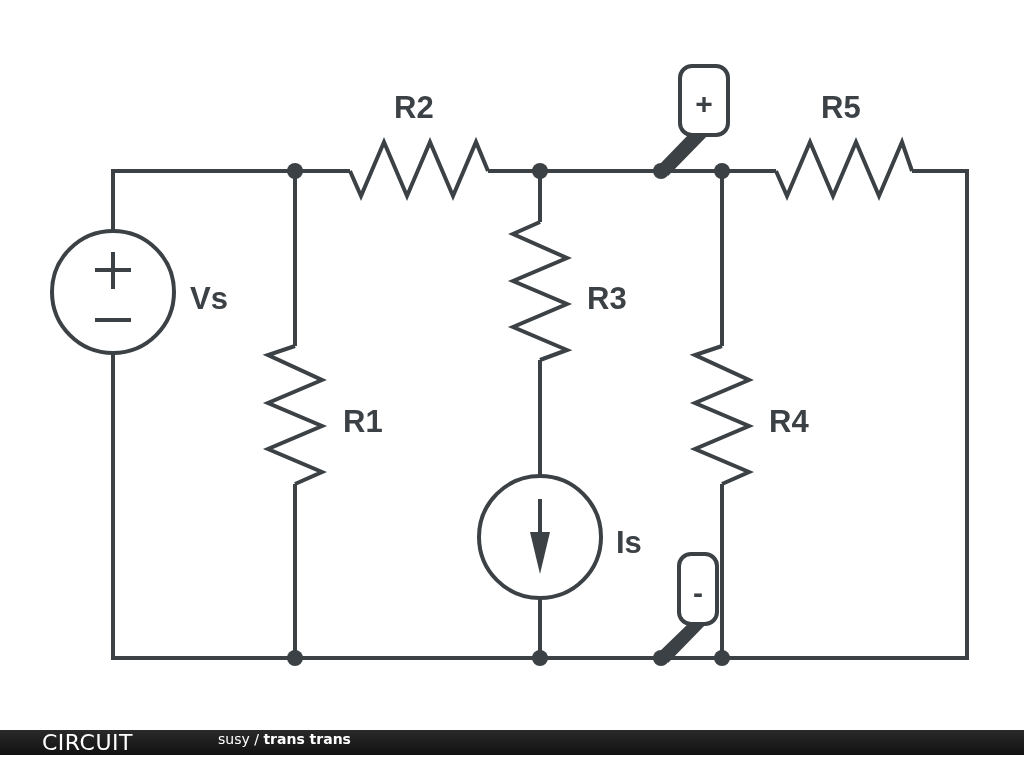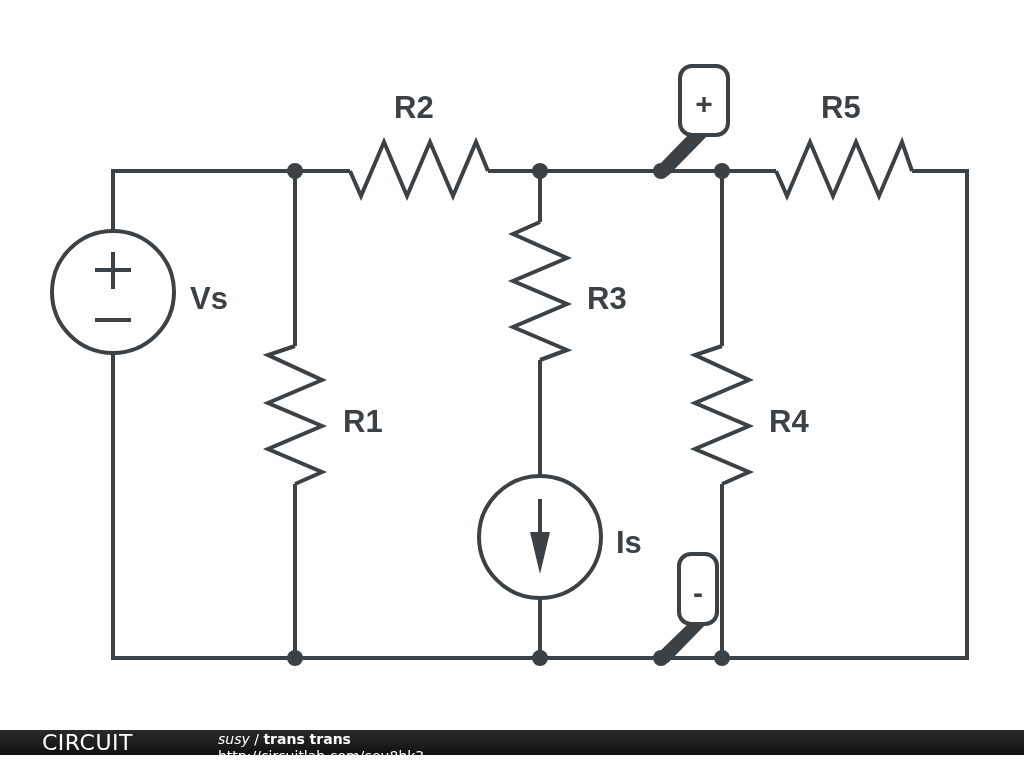--- a/index.html
+++ b/index.html
@@ -7,21 +7,21 @@
     #canvas { position: absolute; left: 0; top: 0; width: 1024px; height: 730px; }
     .wire { stroke: #3b4145; stroke-width: 4; fill: none; stroke-linecap: butt; stroke-linejoin: miter; }
     .node { fill: #3b4145; }
     .lbl { font-family: "Liberation Sans", sans-serif; font-weight: bold; font-size: 31px; fill: #3b4145; }
     .probe-txt { font-family: "Liberation Sans", sans-serif; font-weight: bold; font-size: 30px; fill: #3b4145; }
     #footer { position: absolute; left: 0; top: 730px; width: 1024px; height: 25px;
       background: linear-gradient(#2a2a2a, #111111); }
     #logo { position: absolute; left: 42px; top: 0; width: 134px; height: 38px; }
     #meta { position: absolute; left: 218px; top: 1px; color: #ffffff;
       font-family: "DejaVu Sans", sans-serif; font-size: 14px; line-height: 17px; }
-    #meta .user { font-style: italic; }
+    #meta .user { }
     #meta .title { font-weight: bold; }
   </style>
 </head>
 <body>
 
 <svg id="canvas" viewBox="0 0 1024 730" xmlns="http://www.w3.org/2000/svg">
 
   <g>
 
     <polyline class="wire" points="113,231 113,171 350,171"></polyline>
@@ -111,15 +111,14 @@
       <line x1="50" y1="31" x2="60" y2="31"></line>
     </g>
     <polygon points="38,26 38,36 48,31" fill="#ffffff"></polygon>
     <line x1="49" y1="26" x2="49" y2="36" stroke="#ffffff" stroke-width="2"></line>
     <text x="62" y="37" fill="#ffffff" font-family="'DejaVu Sans', sans-serif" font-size="15" font-weight="bold">LAB</text>
   </svg>
   <div id="meta">
     <div>
       <span class="user">susy</span><span> / </span><span class="title">trans trans</span>
     </div>
-    <div>http://circuitlab.com/ceu8hk3</div>
   </div>
 </div>
 
 </body></html>

